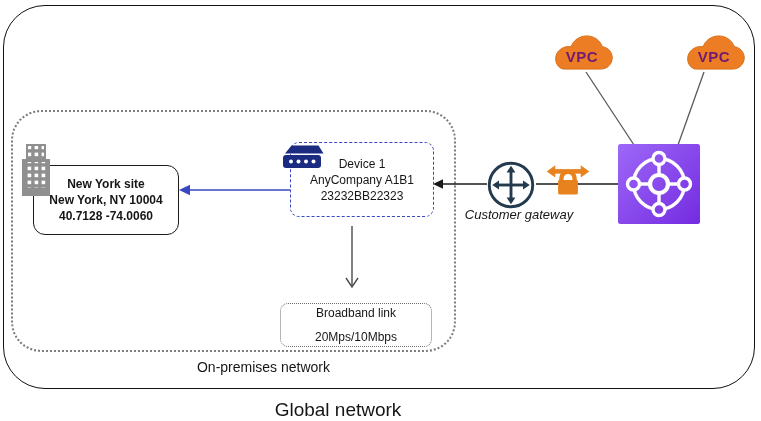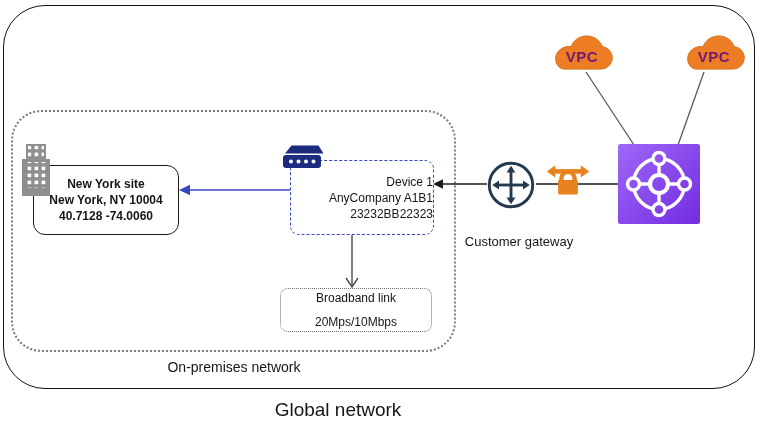--- a/index.html
+++ b/index.html
@@ -20,29 +20,29 @@
     border:2px dotted #7b7b7b;border-radius:30px;z-index:1;
   }
 
   
   .node-box{
     z-index:3;background:#fff;display:flex;flex-direction:column;
     align-items:center;justify-content:center;text-align:center;
     font-size:12px;line-height:16px;font-weight:500;
   }
   .ny-box{left:33px;top:165px;width:144px;height:68px;border:1.4px solid #1a1a1a;border-radius:12px;font-weight:bold;}
-  .device-box{left:290px;top:160px;width:142px;height:73px;border:1.5px dashed #3847C2;border-radius:9px;align-items:flex-end;}
-  .broadband-box{left:280px;top:288px;width:150px;height:42px;border:1.5px dotted #6e6e6e;border-radius:8px;gap:8px;}
+  .device-box{left:290px;top:142px;width:142px;height:73px;border:1.5px dashed #3847C2;border-radius:9px;}
+  .broadband-box{left:280px;top:303px;width:150px;height:42px;border:1.5px dotted #6e6e6e;border-radius:8px;gap:8px;}
 
   
   .region-label{z-index:4;text-align:center;font-weight:500;}
-  .onprem-label{left:154px;top:359px;width:160px;font-size:14px;}
+  .onprem-label{left:170px;top:359px;width:160px;font-size:14px;text-align:right;}
   .global-label{left:258px;top:399px;width:160px;font-size:19px;}
   .icon-label{z-index:4;text-align:center;font-size:13px;font-weight:500;}
-  .cgw-label{left:444px;top:234px;width:150px;}
+  .cgw-label{left:444px;top:207px;width:150px;font-style:italic;}
   .tgw-label{left:595px;top:229px;width:130px;}
 
   
   .icon{z-index:5;}
   .building-icon{left:19px;top:144px;}
   .router-icon{left:280px;top:144px;}
   .cgw-icon{left:486px;top:160px;}
   .vpn-icon{left:546px;top:161px;}
   .tgw-icon{left:618px;top:144px;}
   .cloud{z-index:5;display:flex;align-items:center;justify-content:center;}

